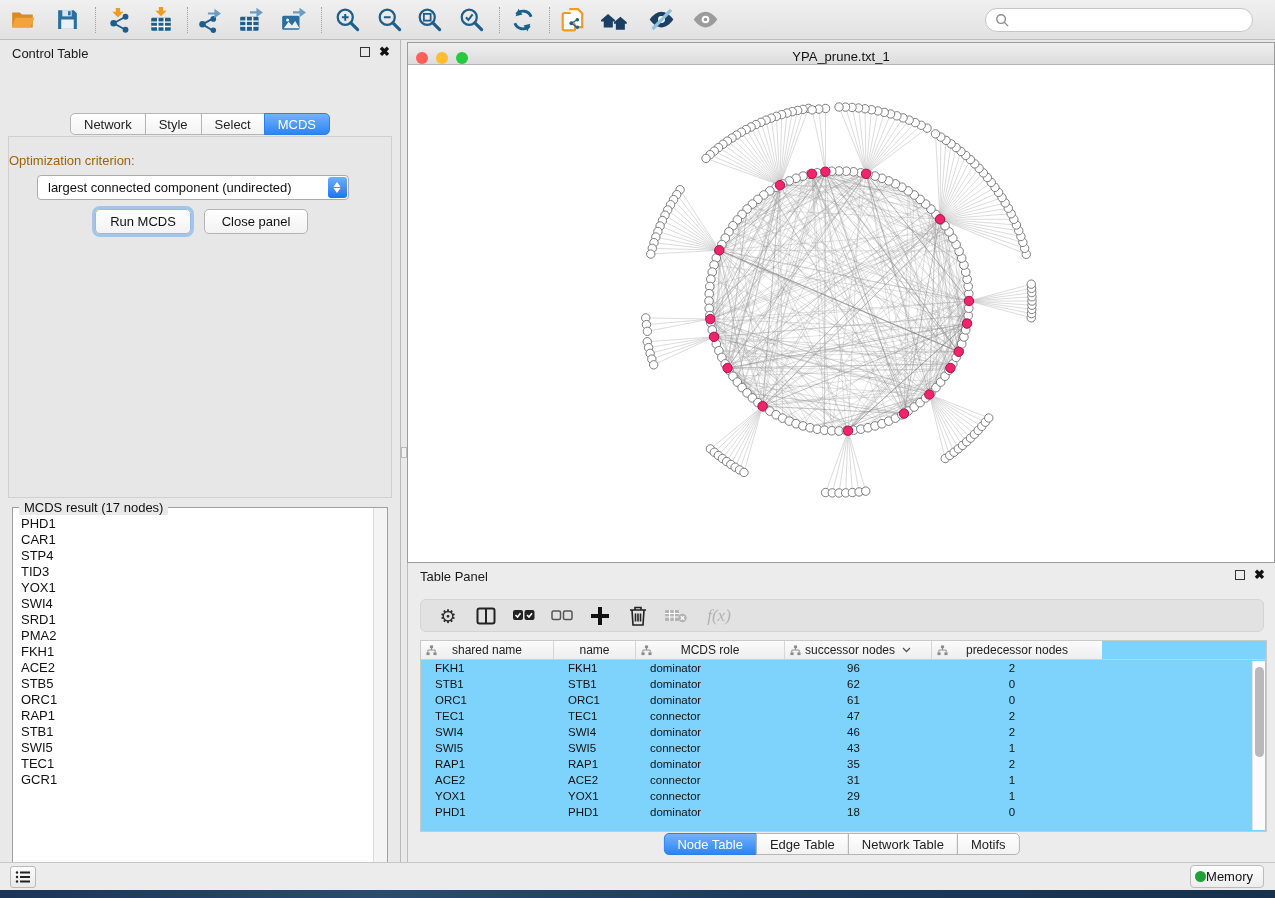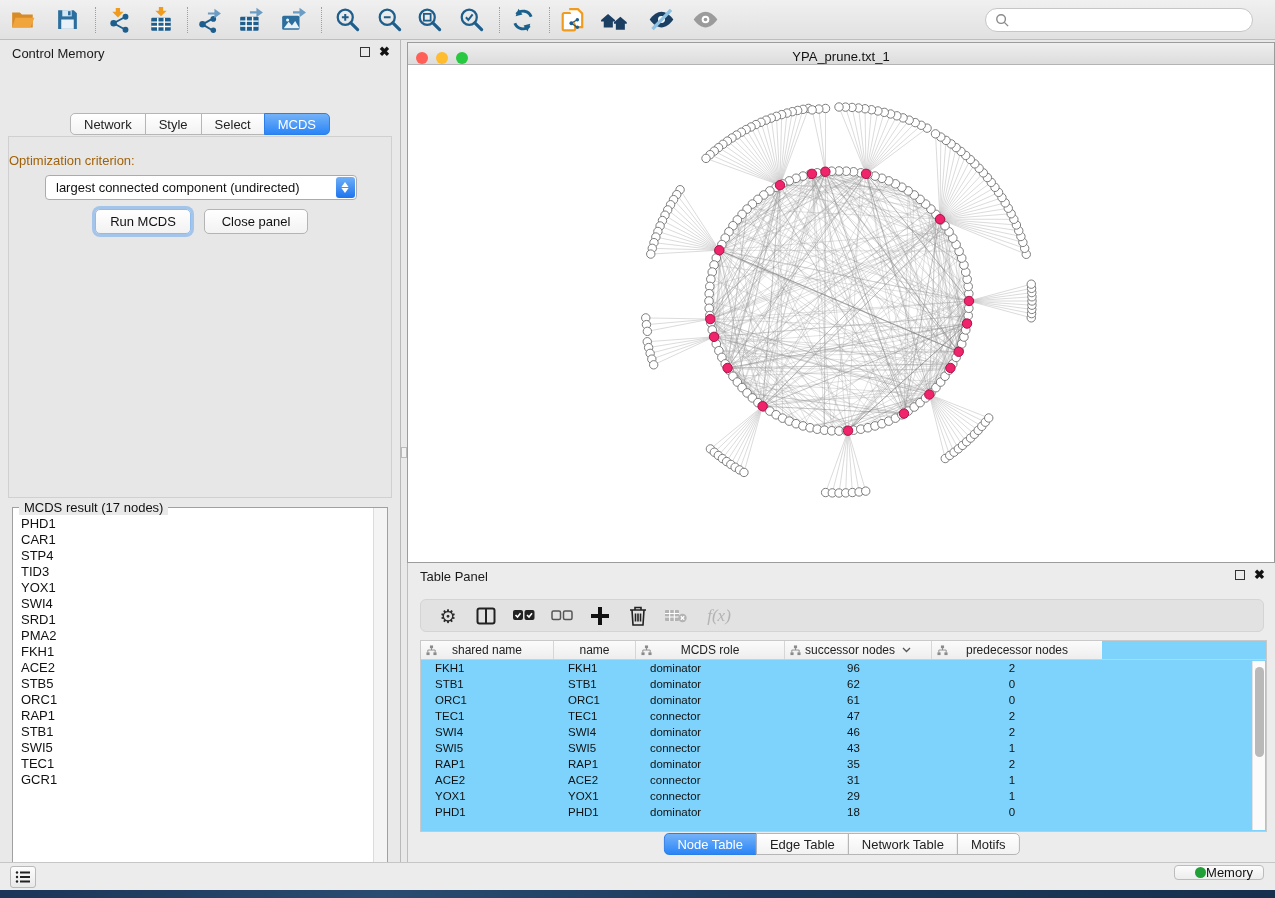--- a/index.html
+++ b/index.html
@@ -18,21 +18,21 @@
 .float-box{width:10px;height:10px;border:1.6px solid #333;background:transparent}
 .close-x{font-size:13px;font-weight:bold;color:#111;line-height:10px}
 .seg{display:flex}
 .seg .tab{height:22px;display:flex;align-items:center;padding:0 13px;background:linear-gradient(#ffffff,#f2f2f2);border:1px solid #b6b6b6;margin-left:-1px;font-size:13px;color:#222;cursor:pointer}
 .seg .tab:first-child{border-radius:5px 0 0 5px;margin-left:0}
 .seg .tab:last-child{border-radius:0 5px 5px 0}
 .seg .tab.sel{background:linear-gradient(#74b2f8,#2a85f7);border-color:#2c7fe8;color:#fff}
 #cp-tabs{position:absolute;left:50%;top:73px;transform:translateX(-50%)}
 #cp-content{position:absolute;left:8px;top:96px;width:384px;height:362px;background:#e7e7e7;border:1px solid #d0d0d0}
 #opt-label{position:absolute;left:0;top:16px;width:100%;text-align:left;font-size:13px;color:#a16207}
-#criterion-select{position:absolute;left:36px;top:38px;width:312px;height:25px;background:#fff;border:1px solid #ababab;border-radius:4px;display:flex;align-items:center;font-size:13px;cursor:pointer}
+#criterion-select{position:absolute;left:28px;top:38px;width:312px;height:25px;background:#fff;border:1px solid #ababab;border-radius:4px;display:flex;align-items:center;font-size:13px;cursor:pointer}
 #criterion-select .val{flex:1;padding-left:10px;color:#111}
 .stepper{width:19px;height:21px;margin-right:1.5px;border-radius:3px;background:linear-gradient(#6fb0f8,#1d74ef);display:flex;flex-direction:column;align-items:center;justify-content:center;gap:1px}
 .stepper svg{display:block}
 .mac-btn{position:absolute;height:25px;border:1px solid #b4b4b4;border-radius:5px;background:linear-gradient(#ffffff,#f2f2f2);font-size:13px;color:#111;display:flex;align-items:center;justify-content:center;cursor:pointer;font-family:"Liberation Sans",sans-serif}
 #run-btn{left:86px;top:72px;width:96px;border-color:#8fbcec;box-shadow:0 0 0 3px rgba(110,170,235,.55)}
 #closepanel-btn{left:195px;top:72px;width:104px}
 #result-group{position:absolute;left:12px;top:467px;width:376px;height:371px;border:1px solid #a0a0a0;background:#fff}
 #result-legend{position:absolute;left:19px;top:460px;background:#e9e9e9;padding:0 5px;font-size:13px;color:#111}
 #result-list{position:absolute;left:1px;top:8px;width:358px;bottom:1px;overflow:hidden}
 .result-item{font-size:13px;line-height:16px;padding-left:7px;color:#111;cursor:default}
@@ -57,21 +57,21 @@
 .tr{display:flex;height:16px;align-items:center;font-size:11.5px;color:#111;cursor:default}
 .td{overflow:hidden;white-space:nowrap}
 .td.txt{padding-left:14px}
 .td.num{text-align:center;padding-right:10px}
 #tp-scroll{position:absolute;right:1px;top:20px;width:13px;bottom:1px;background:#fbfbfb;border-left:1px solid #e2e2e2}
 #tp-thumb{position:absolute;left:2px;top:6px;width:9px;height:90px;background:#b9b9b9;border-radius:5px}
 #tp-tabs{position:absolute;left:50%;bottom:7px;transform:translateX(-50%)}
 
 #status-bar{position:absolute;left:0;top:862px;width:1275px;height:28px;background:#ececec;border-top:1px solid #c6c6c6}
 #panels-btn{position:absolute;left:10px;top:3px;width:26px;height:22px;border:1px solid #b9b9b9;border-radius:3px;background:linear-gradient(#fdfdfd,#e9e9e9);display:flex;align-items:center;justify-content:center;cursor:pointer}
-#memory-btn{position:absolute;right:11px;top:2px;height:15px;padding:0 10px 0 20px;border:1px solid #bcbcbc;border-radius:4px;background:linear-gradient(#fcfcfc,#ededed);display:flex;align-items:center;gap:0;font-size:13px;color:#111;cursor:pointer}
+#memory-btn{position:absolute;right:11px;top:2px;height:23px;padding:0 10px 0 4px;border:1px solid #bcbcbc;border-radius:4px;background:linear-gradient(#fcfcfc,#ededed);display:flex;align-items:center;gap:0;font-size:13px;color:#111;cursor:pointer}
 #memory-dot{width:11px;height:11px;border-radius:50%;background:#21a038}
 #desktop-strip{position:absolute;left:0;top:890px;width:1275px;height:8px;background:linear-gradient(90deg,#1b3457,#2a4c70 30%,#1d3a5c 60%,#16304d)}
 </style>
 </head>
 <body>
 
 <div class="app">
 
   <div id="toolbar">
     <button class="tbtn" style="margin-left:6px">
@@ -202,21 +202,21 @@
     <div id="search-wrap">
       <svg width="15" height="15" viewBox="0 0 16 16" fill="none" stroke="#8a8a8a">
           <circle cx="6.5" cy="6.5" r="4.6" stroke-width="1.5"></circle>
           <path d="M10 10l4 4" stroke-width="1.5"></path>
         </svg>
       <input type="text" placeholder="" style="">
     </div>
   </div>
 
   <div id="control-panel">
-    <div class="panel-head">Control Memory</div>
+    <div class="panel-head">Control Table</div>
     <div class="panel-winbtns">
       <span class="float-box"></span>
       <span class="close-x">✖</span>
     </div>
     <div id="cp-tabs" class="seg">
       <div class="tab">Network</div>
       <div class="tab">Style</div>
       <div class="tab">Select</div>
       <div class="tab sel">MCDS</div>
     </div>

